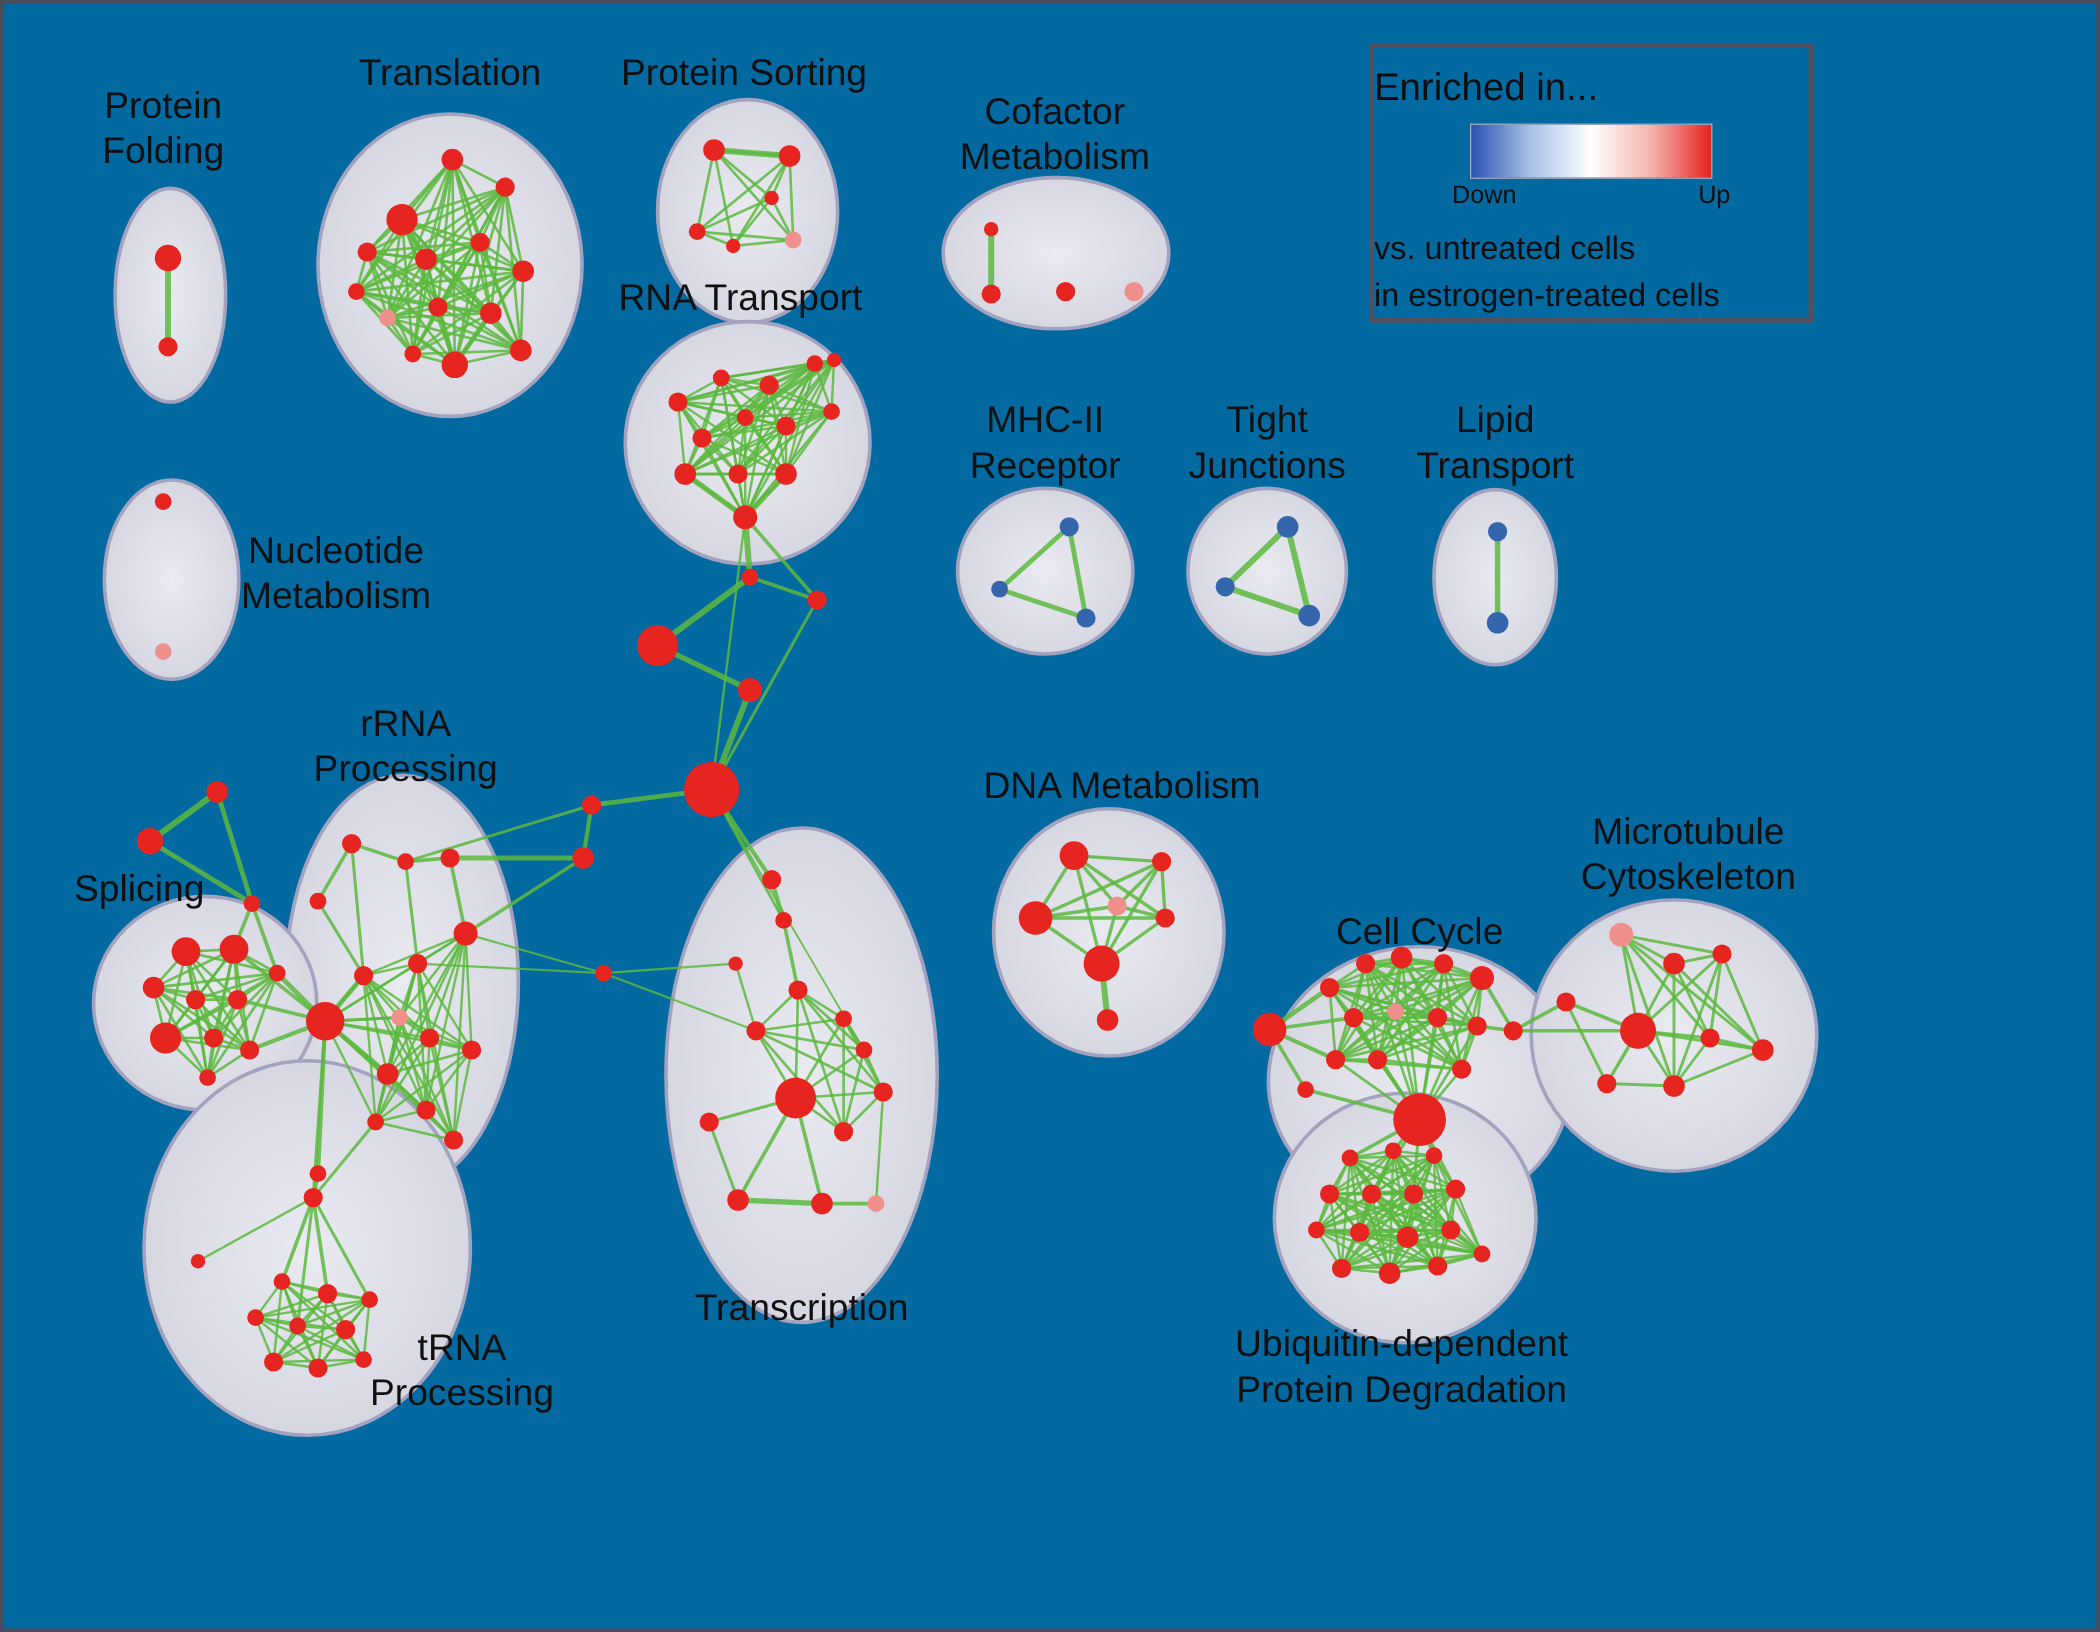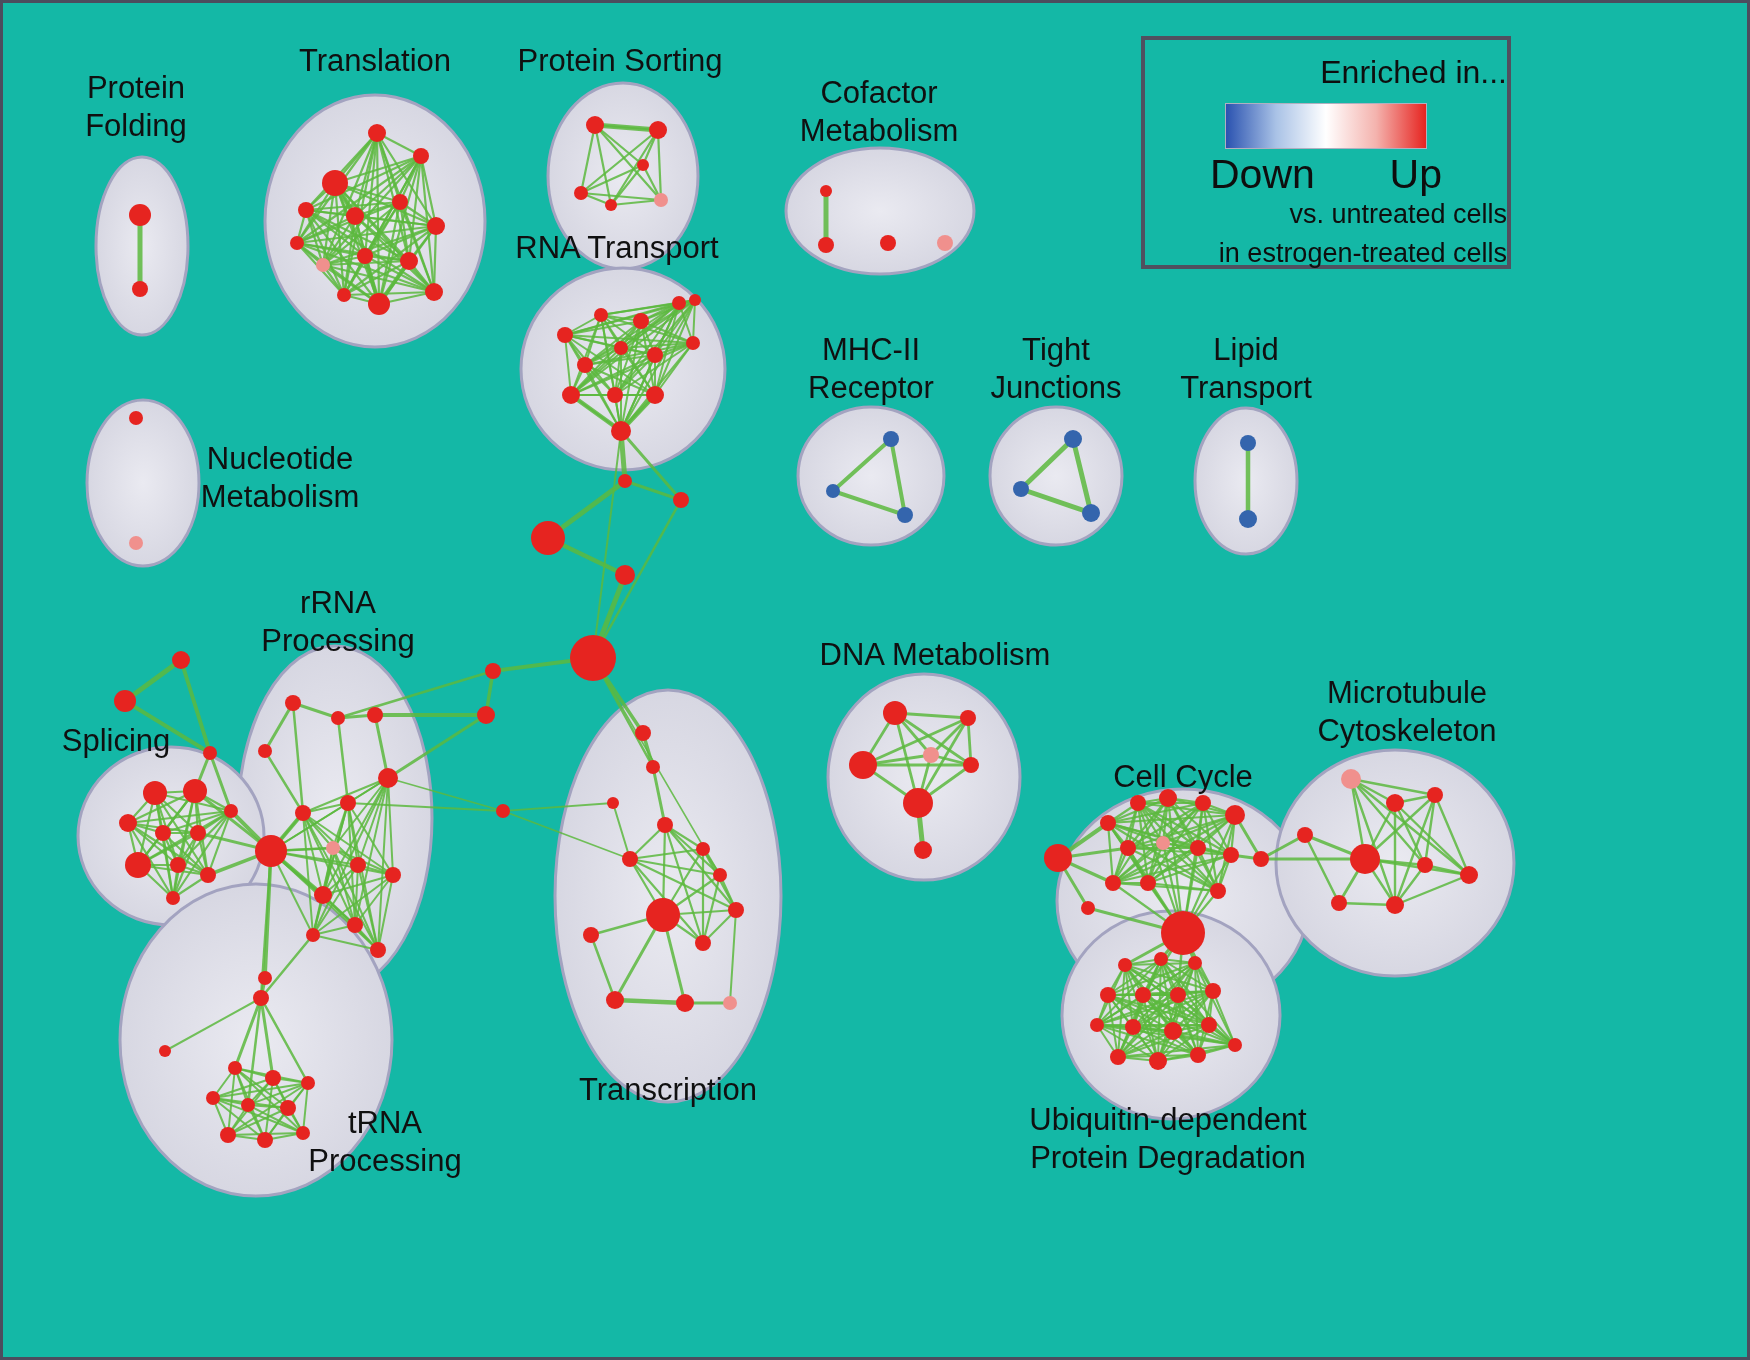--- a/index.html
+++ b/index.html
@@ -1,30 +1,30 @@
 <!DOCTYPE html>
 <html><head>
 <meta charset="utf-8">
 <style>
   body{margin:0;background:#ffffff}
   .figure{position:relative;width:1750px;height:1360px;border:3px solid #4c4c5e;box-sizing:border-box;
           font-family:"Liberation Sans",sans-serif;overflow:hidden}
   #network-svg{position:absolute;left:0;top:0}
   .legend{position:absolute;left:1138px;top:33px;width:370px;height:233px;border:4px solid #50505f;
-          box-sizing:border-box;text-align:right;color:#0e0e0e}
+          box-sizing:border-box;text-align:left;color:#0e0e0e}
   .legend-title{margin-top:14px;font-size:32px}
   .legend-bar{width:202px;height:46px;margin:12px auto 0;border:1px solid #b0b0c0;box-sizing:border-box}
-  .legend-row{width:232px;margin:2px auto 0;display:flex;justify-content:space-between;font-size:41px}
+  .legend-row{width:232px;margin:2px auto 16px;display:flex;justify-content:space-between;font-size:21px}
   .legend-caption{font-size:27px;line-height:33px}
   .legend-caption.first{margin-top:6px}
 </style>
 </head>
 <body>
 
-<div class="figure" style="background: #14b8a6; text-decoration: underline;">
+<div class="figure" style="background: #0369a1; text-decoration: underline;">
 
   <svg id="network-svg" width="1750" height="1360" viewBox="0 0 1750 1360">
       <defs>
         <radialGradient id="eg">
           <stop offset="0%" stop-color="#eaeaf1"></stop>
           <stop offset="100%" stop-color="#d7d7e2"></stop>
         </radialGradient>
       </defs>
       <g>
         <ellipse cx="139" cy="243" rx="46" ry="89" fill="url(#eg)" stroke="#a3a3c0" stroke-width="3"></ellipse>

